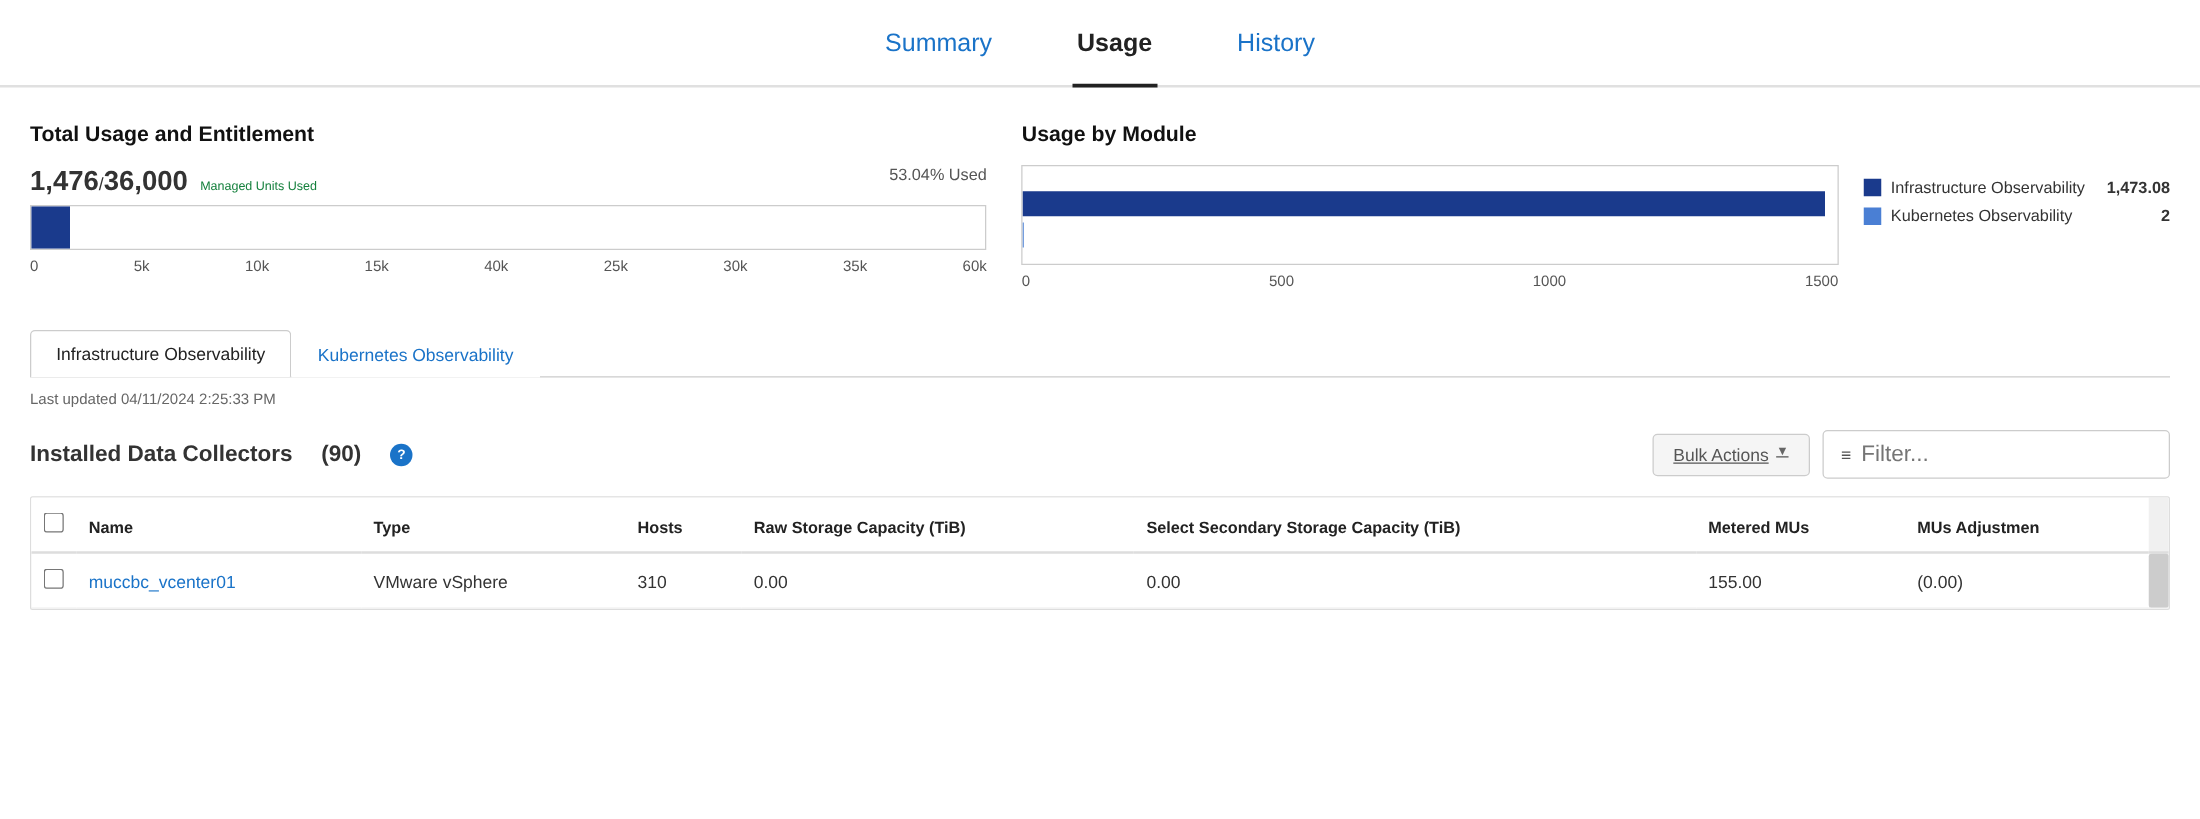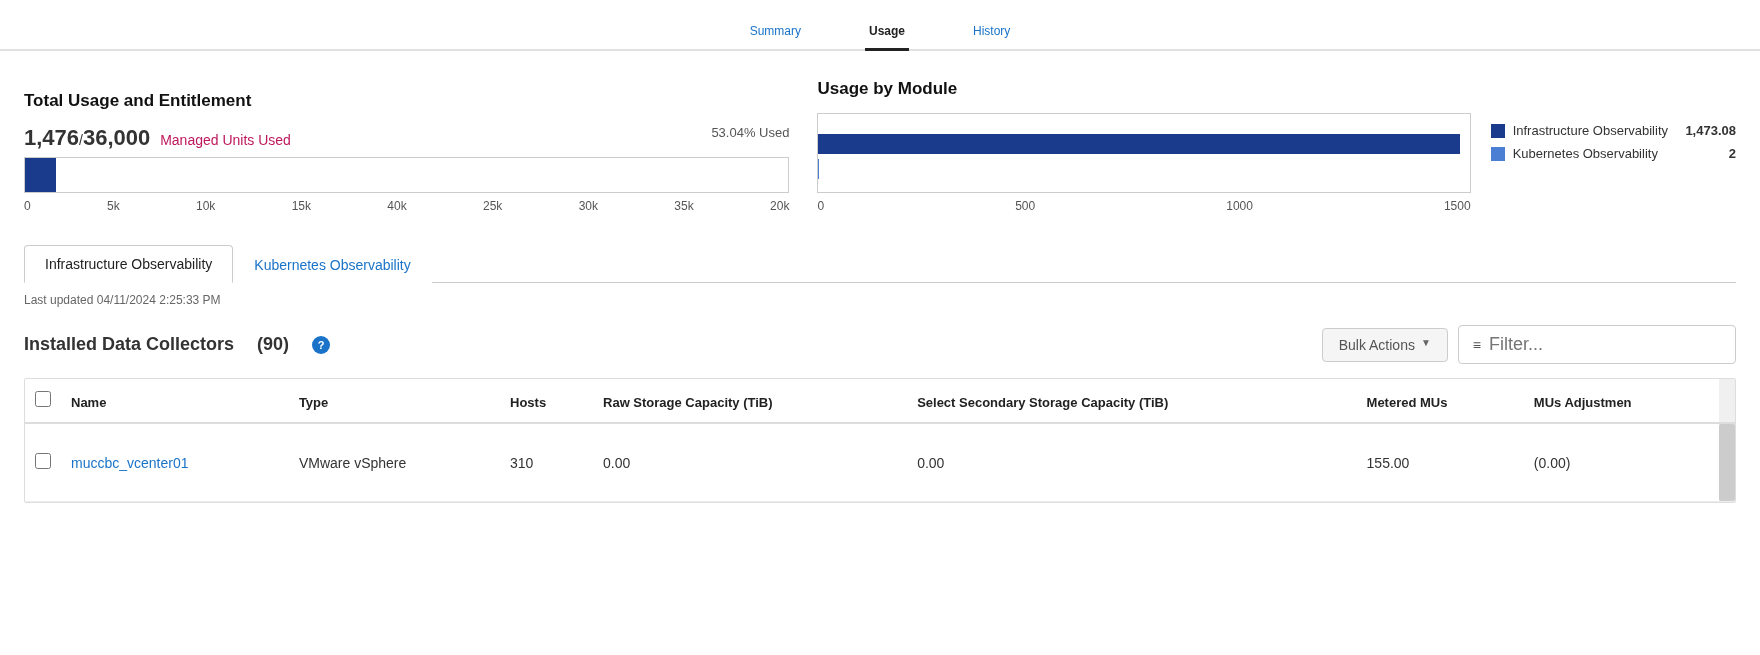--- a/index.html
+++ b/index.html
@@ -11,59 +11,58 @@
     }
     .top-nav {
       display: flex;
       justify-content: center;
       gap: 60px;
       padding: 14px 0 0 0;
       border-bottom: 2px solid #e0e0e0;
       margin-bottom: 28px;
     }
     .nav-tab {
-      padding: 10px 4px 10px;
-      cursor: pointer;
-      font-size: 12px;
+      padding: 10px 4px 20px;
+      cursor: pointer;
+      font-size: 20px;
       color: #1a73c8;
       text-decoration: none;
       border-bottom: 3px solid transparent;
       margin-bottom: -2px;
     }
     .nav-tab.active {
       color: #222;
       border-bottom: 3px solid #222;
       font-weight: 600;
     }
     .content {
       padding: 0 24px;
     }
     .two-col {
       display: flex;
       margin-bottom: 32px;
-      align-items: flex-end;
     }
     .left-panel { flex: 1; min-width: 0; }
     .right-panel { flex: 1.2; min-width: 0; margin-left: 28px; }
     .section-title {
       font-size: 17px;
       font-weight: 700;
       margin-bottom: 14px;
       color: #111;
     }
     .usage-summary {
       margin-bottom: 6px;
     }
     .usage-number {
       font-size: 22px;
       font-weight: 700;
     }
     .usage-label {
-      font-size: 14px;
-      color: #be185d;
+      font-size: 10px;
+      color: #15803d;
       margin-left: 6px;
     }
     .usage-percent {
       float: right;
       font-size: 13px;
       color: #555;
     }
     .bar-container {
       position: relative;
       border: 1px solid #ccc;
@@ -207,20 +206,21 @@
       display: flex;
       align-items: flex-start;
       gap: 6px;
       padding: 8px 16px;
       border: 1px solid #ccc;
       border-radius: 4px;
       background: #f5f5f5;
       color: #555;
       cursor: pointer;
       font-size: 14px;
+      text-decoration: underline;
     }
     .filter-input {
       display: flex;
       align-items: center;
       gap: 8px;
       padding: 8px 14px;
       border: 1px solid #ccc;
       border-radius: 4px;
       background: #fff;
       color: #888;
@@ -246,21 +246,21 @@
       font-weight: 700;
       font-size: 13px;
       color: #222;
       background: #fff;
       vertical-align: bottom;
     }
     tbody tr {
       border-bottom: 1px solid #eee;
     }
     tbody td {
-      padding: 29px 10px;
+      padding: 12px 10px;
       font-size: 14px;
       color: #333;
     }
     .link-cell {
       color: #1a73c8;
       text-decoration: none;
       cursor: pointer;
     }
     .checkbox-col {
       width: 36px;
@@ -304,21 +304,21 @@
       </div>
       <div class="bar-labels">
         <span>0</span>
         <span>5k</span>
         <span>10k</span>
         <span>15k</span>
         <span>40k</span>
         <span>25k</span>
         <span>30k</span>
         <span>35k</span>
-        <span>20k</span>
+        <span>60k</span>
       </div>
     </div>
 
     <div class="right-panel">
       <div class="section-title">Usage by Module</div>
       <div class="module-chart-wrapper">
         <div class="module-chart-area">
           <div class="module-bar-container">
             <div class="module-bar-infra" id="infra-bar" style="width: 98.5%;"></div>
             <div class="module-bar-k8s" id="k8s-bar" style="width: 0.13%;"></div>

